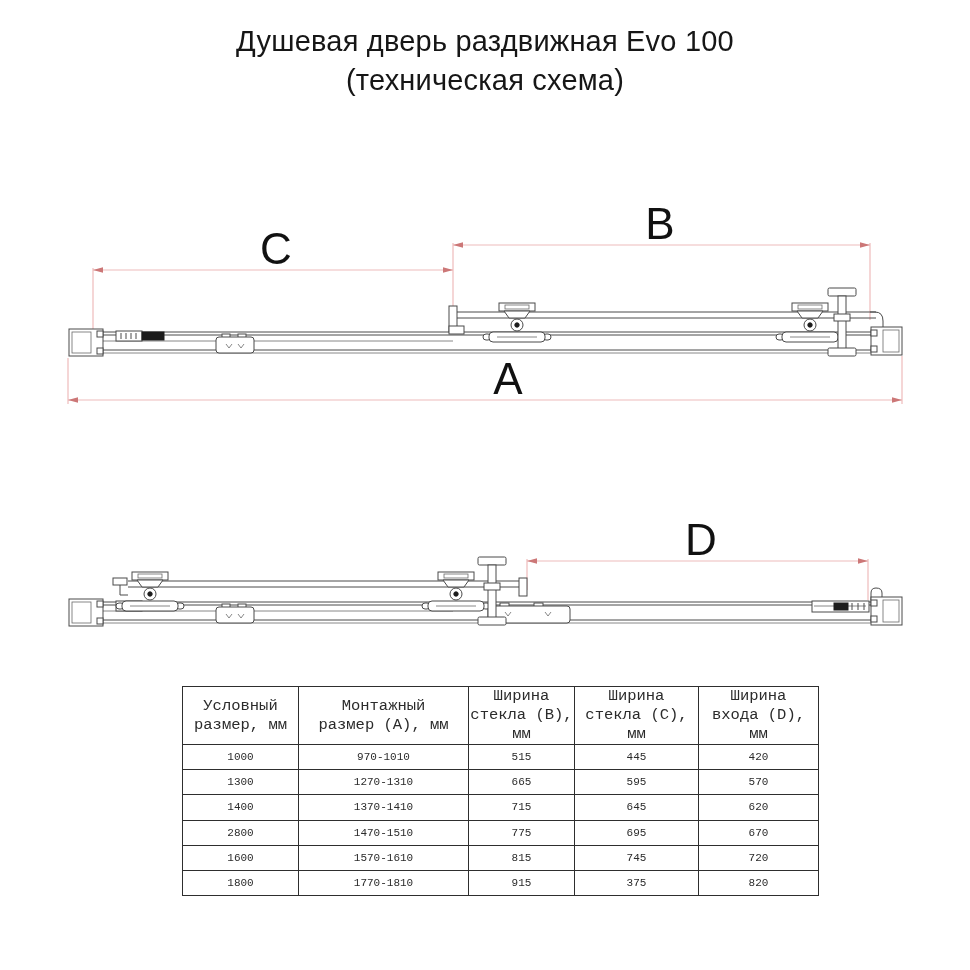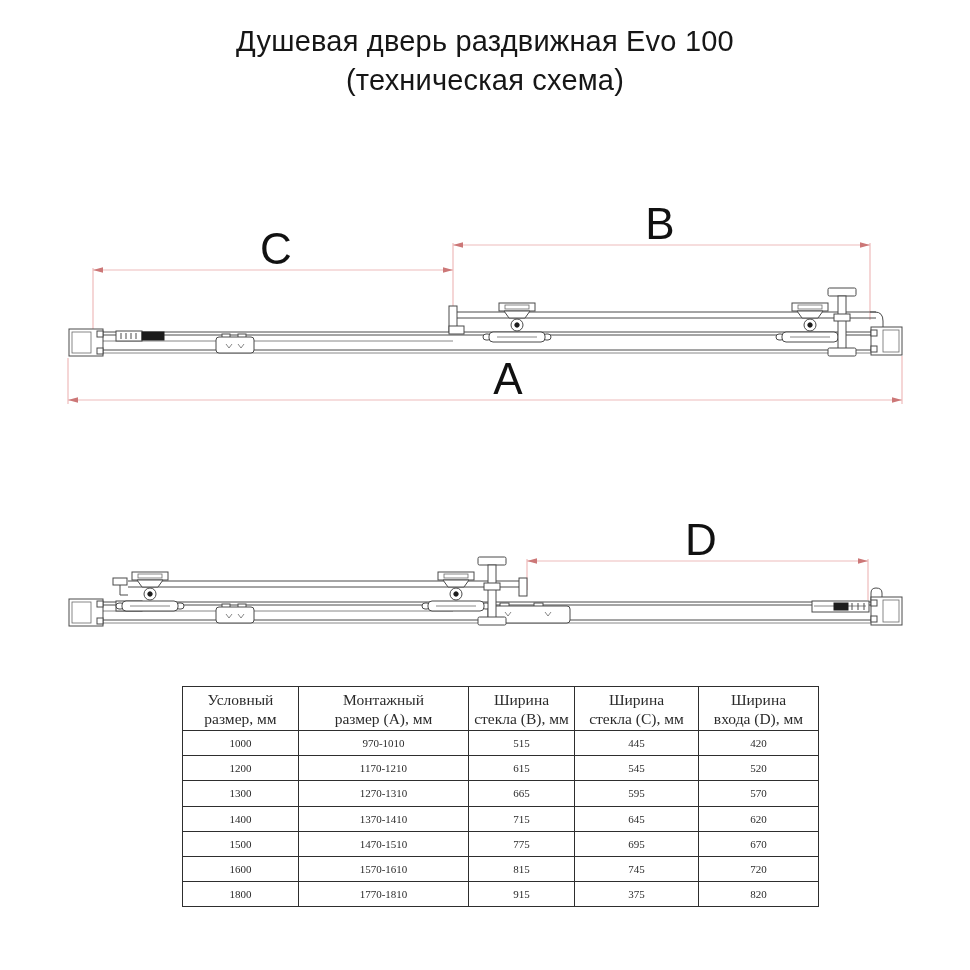--- a/index.html
+++ b/index.html
@@ -26,21 +26,21 @@
   svg .darkf{fill:var(--dark);stroke:var(--dark);}
   svg .dim{stroke:var(--dim);stroke-width:1.2;fill:none;}
   svg .dimarrow{fill:var(--dim-arrow);stroke:none;}
   svg .dimlabel{
     font-family:"Liberation Sans", sans-serif;font-size:44px;fill:#111;
     text-anchor:middle;
   }
   table.size-table{
     position:absolute;left:182px;top:686px;width:636px;
     border-collapse:collapse;table-layout:fixed;
-    font-family:Liberation Serif, serif;color:#2b2b2b;
+    font-family:Liberation Mono, monospace;color:#2b2b2b;
   }
   table.size-table th, table.size-table td{
     border:1px solid var(--tbl-border);text-align:center;vertical-align:middle;
     padding:0;
   }
   table.size-table th{
     font-weight:normal;font-size:15.5px;line-height:19px;height:43px;
     white-space:pre-line;
   }
   table.size-table td{font-size:11px;height:24.2px;}
@@ -243,42 +243,35 @@
     </thead>
     <tbody>
       <tr>
         <td>1000</td>
         <td>970-1010</td>
         <td>515</td>
         <td>445</td>
         <td>420</td>
       </tr>
       <tr>
-        <td>1200</td>
-        <td>1170-1210</td>
-        <td>615</td>
-        <td>545</td>
-        <td>520</td>
-      </tr>
-      <tr>
         <td>1300</td>
         <td>1270-1310</td>
         <td>665</td>
         <td>595</td>
         <td>570</td>
       </tr>
       <tr>
         <td>1400</td>
         <td>1370-1410</td>
         <td>715</td>
         <td>645</td>
         <td>620</td>
       </tr>
       <tr>
-        <td>1500</td>
+        <td>2800</td>
         <td>1470-1510</td>
         <td>775</td>
         <td>695</td>
         <td>670</td>
       </tr>
       <tr>
         <td>1600</td>
         <td>1570-1610</td>
         <td>815</td>
         <td>745</td>

